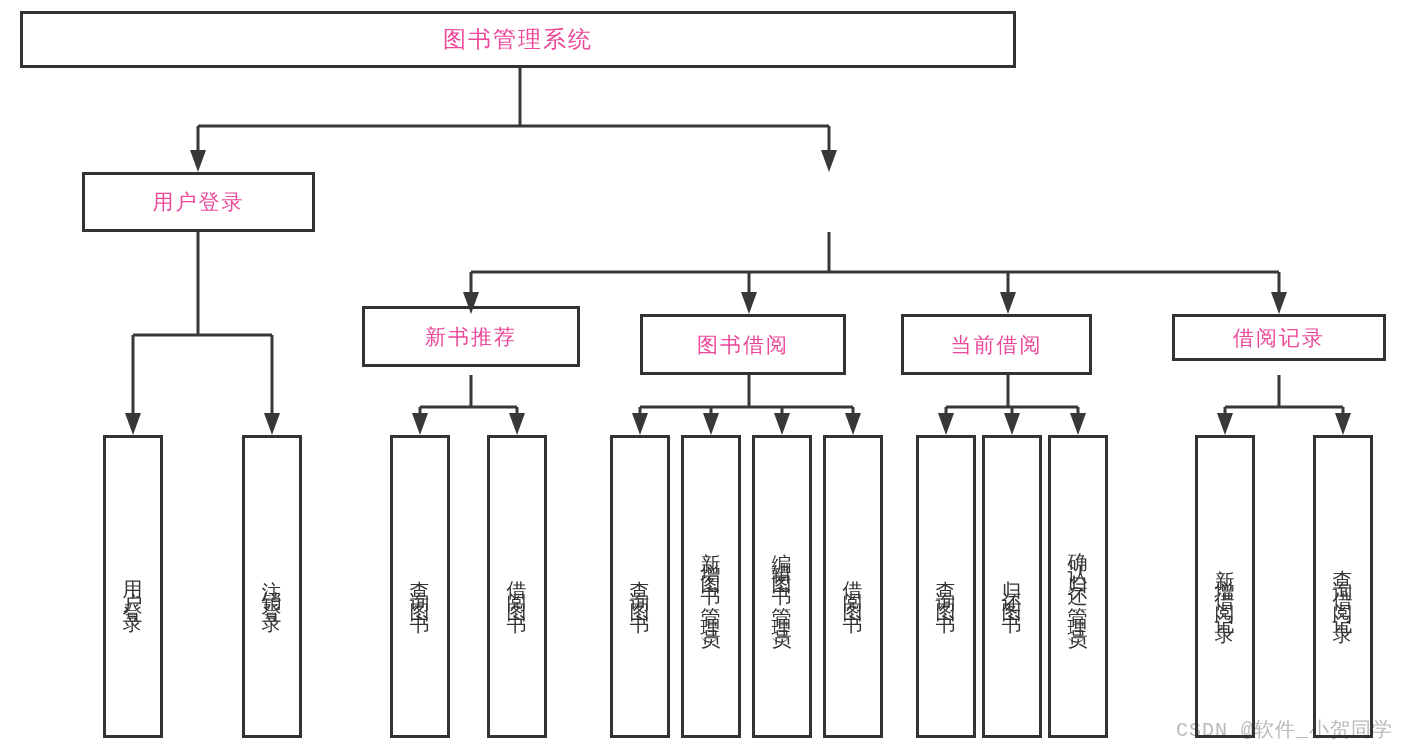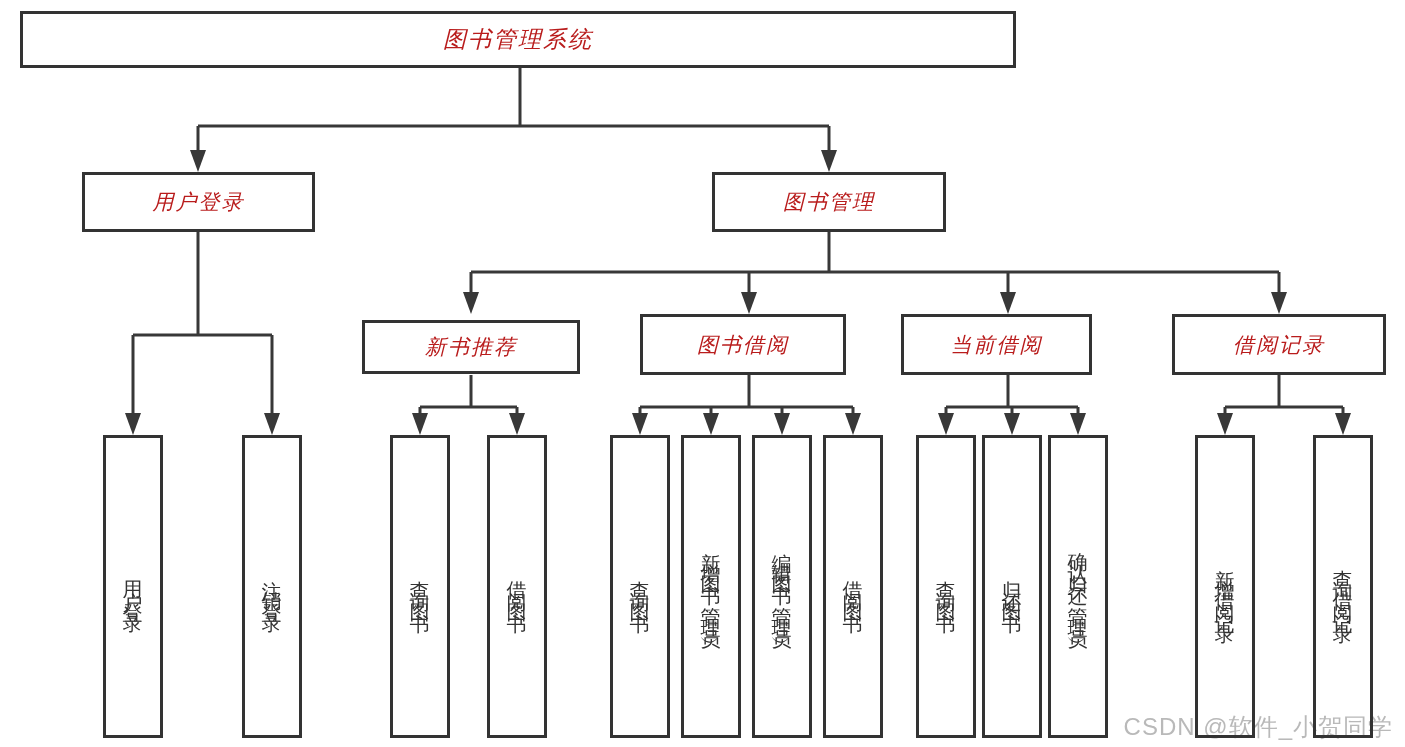--- a/index.html
+++ b/index.html
@@ -5,29 +5,29 @@
   html,body{margin:0;padding:0;background:#ffffff;}
   #stage{
     position:relative;width:1405px;height:747px;background:#ffffff;overflow:hidden;
     font-family:"Liberation Sans","DejaVu Sans",sans-serif;color:#333333;
   }
   #wires{position:absolute;left:0;top:0;z-index:1;}
   .box{
     position:absolute;box-sizing:border-box;border:3px solid #333333;background:transparent;
     display:flex;align-items:center;justify-content:center;z-index:2;
   }
-  .box.h .lbl{font-size:21px;letter-spacing:2px;white-space:nowrap;color:#b91c1c;font-style:italic;}
+  .box.h .lbl{font-size:21px;letter-spacing:2px;white-space:nowrap;color:#ec4899;}
   .box.root .lbl{font-size:23px;}
   .box.v .lbl{
     writing-mode:vertical-rl;text-orientation:upright;
     font-size:20px;letter-spacing:11px;line-height:1;color:#333333;white-space:nowrap;
   }
   #watermark{
     position:absolute;right:12px;bottom:4px;z-index:0;
-    font-size:24px;color:#b9b9b9;letter-spacing:1px;white-space:nowrap;
+    font-size:20px;color:#b9b9b9;letter-spacing:1px;white-space:nowrap;font-family:Liberation Mono, monospace;
   }
 </style>
 </head>
 <body>
 
 <div id="stage">
 
   <div id="watermark">CSDN @软件_小贺同学</div>
 
   <svg id="wires" width="1405" height="747" viewBox="0 0 1405 747">
@@ -70,34 +70,31 @@
     </g>
   </svg>
 
   <div class="box h root" style="left:20px;top:11px;width:996px;height:57px">
     <span class="lbl">图书管理系统</span>
   </div>
 
   <div class="box h" style="left:82px;top:172px;width:233px;height:60px">
     <span class="lbl">用户登录</span>
   </div>
-  <div class="box h" style="left:712px;top:172px;width:234px;height:60px">
-    <span class="lbl">图书管理</span>
-  </div>
 
-  <div class="box h" style="left:362px;top:320px;width:218px;height:54px">
+  <div class="box h" style="left:362px;top:306px;width:218px;height:61px">
     <span class="lbl">新书推荐</span>
   </div>
   <div class="box h" style="left:640px;top:314px;width:206px;height:61px">
     <span class="lbl">图书借阅</span>
   </div>
   <div class="box h" style="left:901px;top:314px;width:191px;height:61px">
     <span class="lbl">当前借阅</span>
   </div>
-  <div class="box h" style="left:1172px;top:314px;width:214px;height:61px">
+  <div class="box h" style="left:1172px;top:314px;width:214px;height:47px">
     <span class="lbl">借阅记录</span>
   </div>
 
   <div class="box v" style="left:103px;top:435px;width:60px;height:303px">
     <span class="lbl">用户登录</span>
   </div>
   <div class="box v" style="left:242px;top:435px;width:60px;height:303px">
     <span class="lbl">注销登录</span>
   </div>
 

